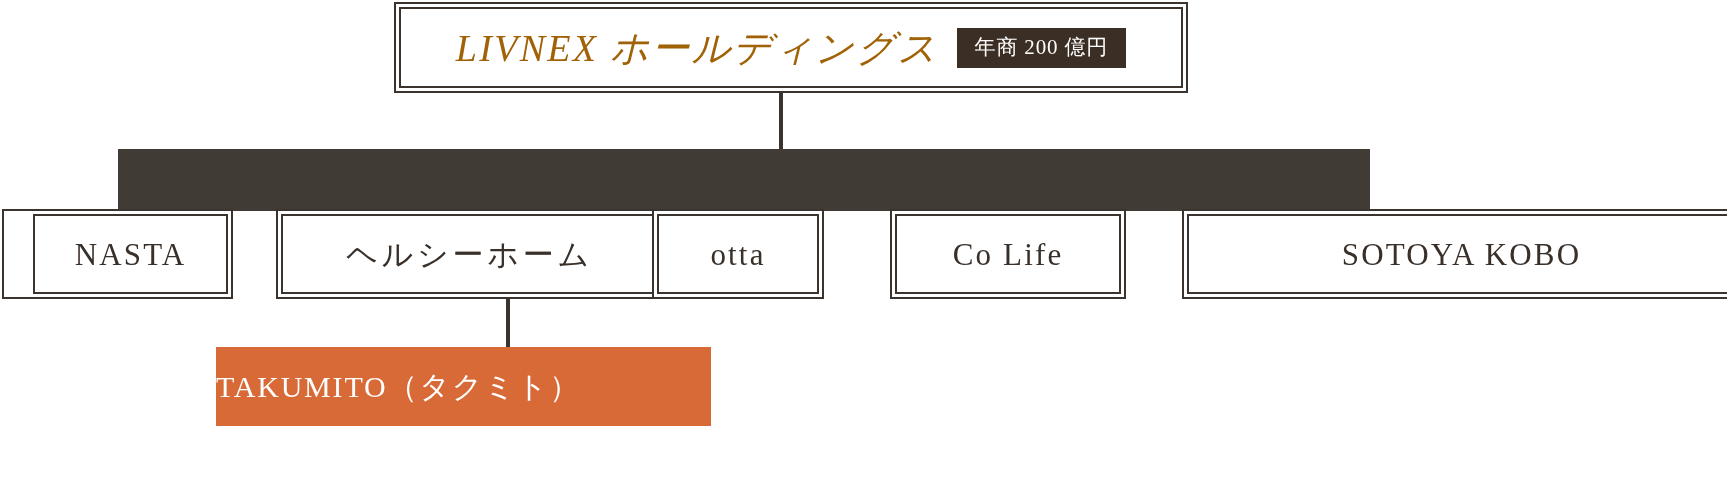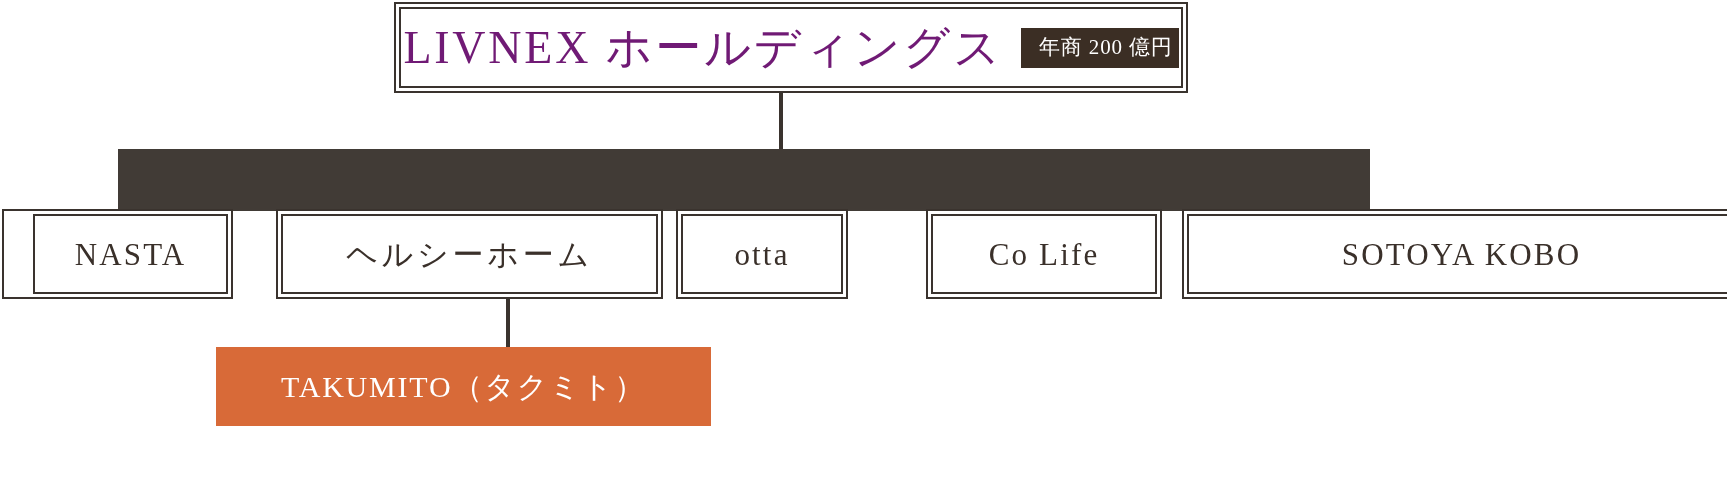--- a/index.html
+++ b/index.html
@@ -50,32 +50,33 @@
   .top-row {
     display: flex;
     align-items: center;
     justify-content: center;
     gap: 18px;
     width: 100%;
     padding: 0 16px;
     box-sizing: border-box;
   }
   .top-name {
-    font-size: 46px;
-    color: #701a75;
+    font-size: 38px;
+    color: #a16207;
     letter-spacing: 0.06em;
     white-space: nowrap;
     line-height: 1;
+    font-style: italic;
   }
   .badge {
     background: #3b2e24;
     color: #ffffff;
     font-size: 21px;
     letter-spacing: 0.04em;
-    padding: 9px 6px 10px 18px;
+    padding: 9px 18px 10px 18px;
     white-space: nowrap;
     line-height: 1;
     font-family: "Liberation Serif", "DejaVu Serif", serif;
   }
 
   
   .connector {
     position: absolute;
     background: #3a332e;
     z-index: 1;
@@ -101,22 +102,22 @@
     top: 149px;
     width: 1252px;
     height: 62px;
     background: #413b36;
     z-index: 2;
   }
 
   
   #box-nasta      { left: 2px;    top: 209px; width: 231px; height: 90px; padding-left: 29px; }
   #box-healthy    { left: 276px;  top: 209px; width: 387px; height: 90px; text-align: center; }
-  #box-otta       { left: 676px;  top: 209px; width: 172px; height: 90px; }
-  #box-colife     { left: 890px;  top: 209px; width: 236px; height: 90px; margin-left: 36px; }
+  #box-otta       { left: 652px;  top: 209px; width: 172px; height: 90px; }
+  #box-colife     { left: 890px;  top: 209px; width: 236px; height: 90px; }
   #box-sotoya     { left: 1182px; top: 209px; width: 559px; height: 90px; }
 
   .sub-label {
     font-size: 31px;
     color: #3a302a;
     letter-spacing: 0.07em;
     white-space: nowrap;
     line-height: 1;
   }
   .sub-label.jp { letter-spacing: 0.12em; }
@@ -124,21 +125,20 @@
   
   #box-takumito {
     position: absolute;
     left: 216px;
     top: 347px;
     width: 495px;
     height: 79px;
     background: #d86a38;
     display: flex;
     align-items: center;
-    justify-content: center;
     z-index: 5;
   }
   #box-takumito .sub-label {
     color: #ffffff;
     font-size: 30px;
     letter-spacing: 0.06em;
   }
 </style>
 </head>
 <body>

